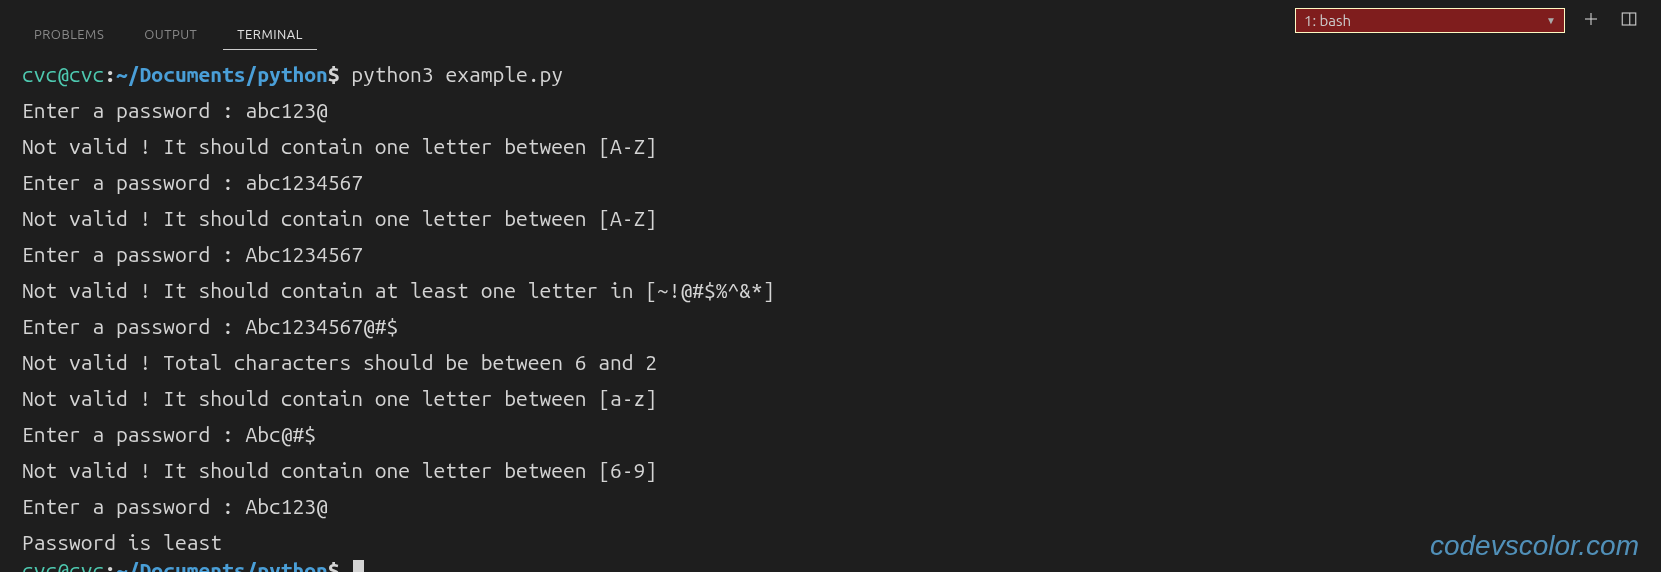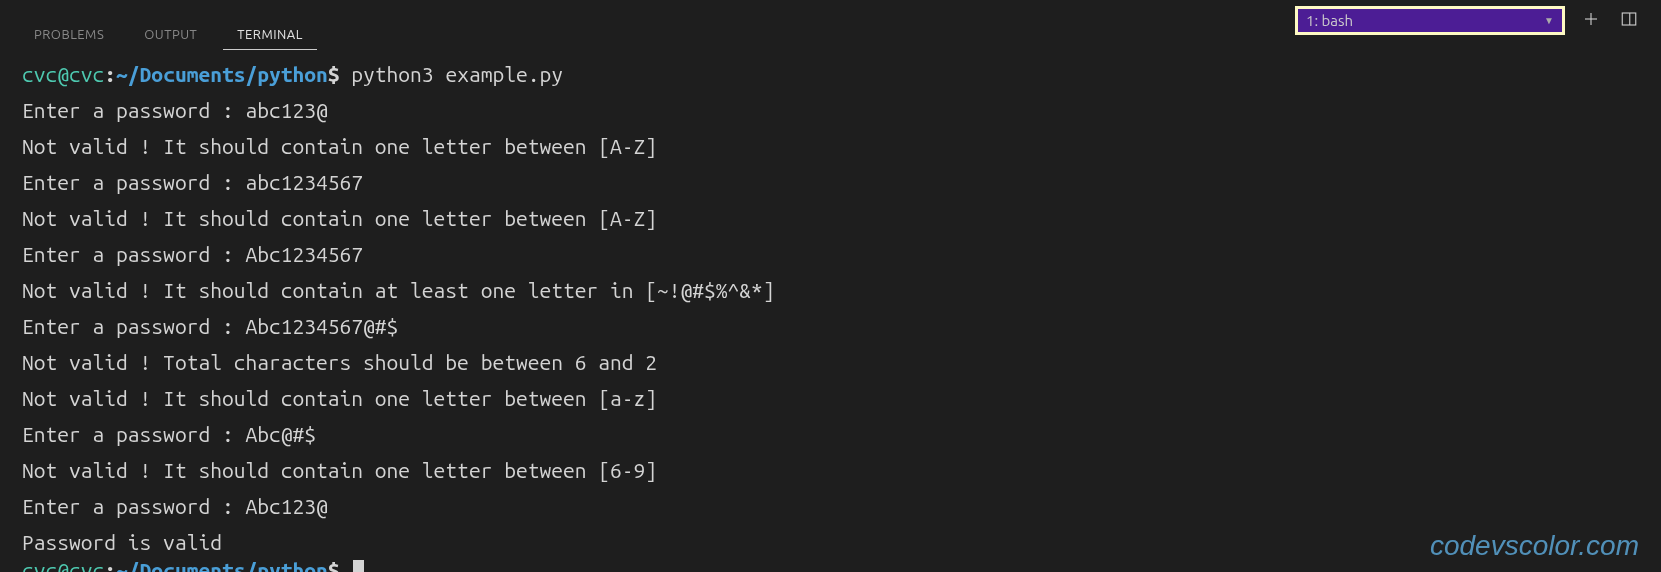--- a/index.html
+++ b/index.html
@@ -40,22 +40,22 @@
     .tab.active {
       color: #e0e0e0;
       border-bottom: 1px solid #cccccc;
     }
     .header-right {
       display: flex;
       align-items: center;
       gap: 14px;
     }
     .dropdown {
-      background: #4c1d95;
-      border: 3px solid #fef9c3;
+      background: #7f1d1d;
+      border: 1px solid #fef9c3;
       color: #cccccc;
       padding: 3px 8px;
       font-size: 15px;
       width: 270px;
       display: flex;
       align-items: center;
       justify-content: space-between;
       cursor: pointer;
       margin-left: 47px;
     }
@@ -173,17 +173,17 @@
   <div class="out-line">Enter a password : abc1234567</div>
   <div class="out-line">Not valid ! It should contain one letter between [A-Z]</div>
   <div class="out-line">Enter a password : Abc1234567</div>
   <div class="out-line">Not valid ! It should contain at least one letter in [~!@#$%^&amp;*]</div>
   <div class="out-line">Enter a password : Abc1234567@#$</div>
   <div class="out-line">Not valid ! Total characters should be between 6 and 2</div>
   <div class="out-line">Not valid ! It should contain one letter between [a-z]</div>
   <div class="out-line">Enter a password : Abc@#$</div>
   <div class="out-line">Not valid ! It should contain one letter between [6-9]</div>
   <div class="out-line">Enter a password : Abc123@</div>
-  <div class="out-line">Password is valid</div>
+  <div class="out-line">Password is least</div>
   <div class="prompt-line"><span class="user-host">cvc@cvc</span><span class="colon">:</span><span class="path">~/Documents/python</span><span class="dollar">$</span> <span class="cursor-block"></span></div>
 </div>
 
 <div class="watermark">codevscolor.com</div>
 
 </body></html>

